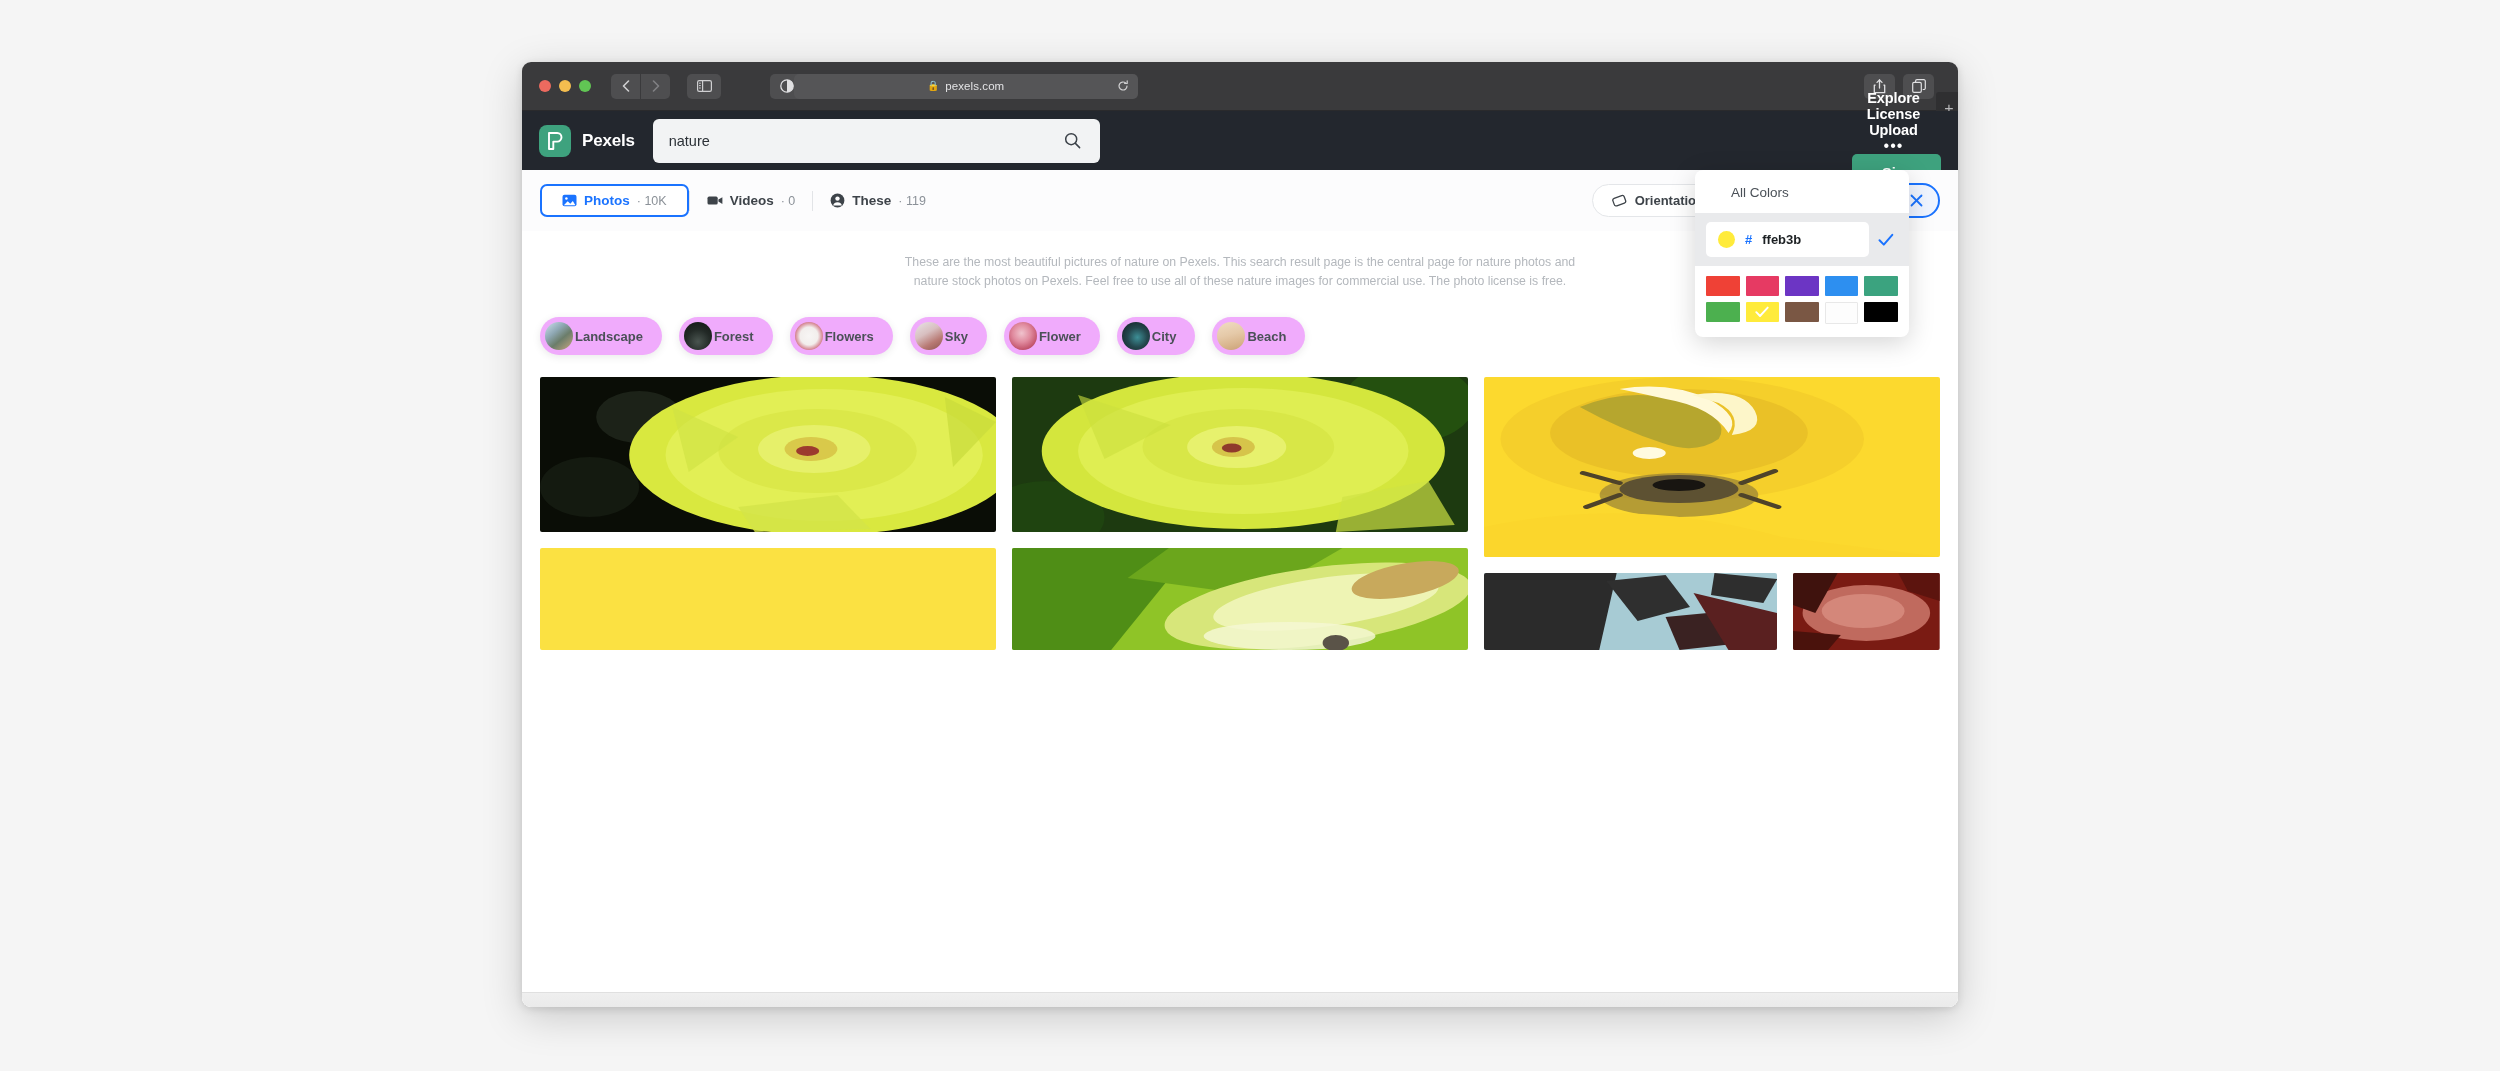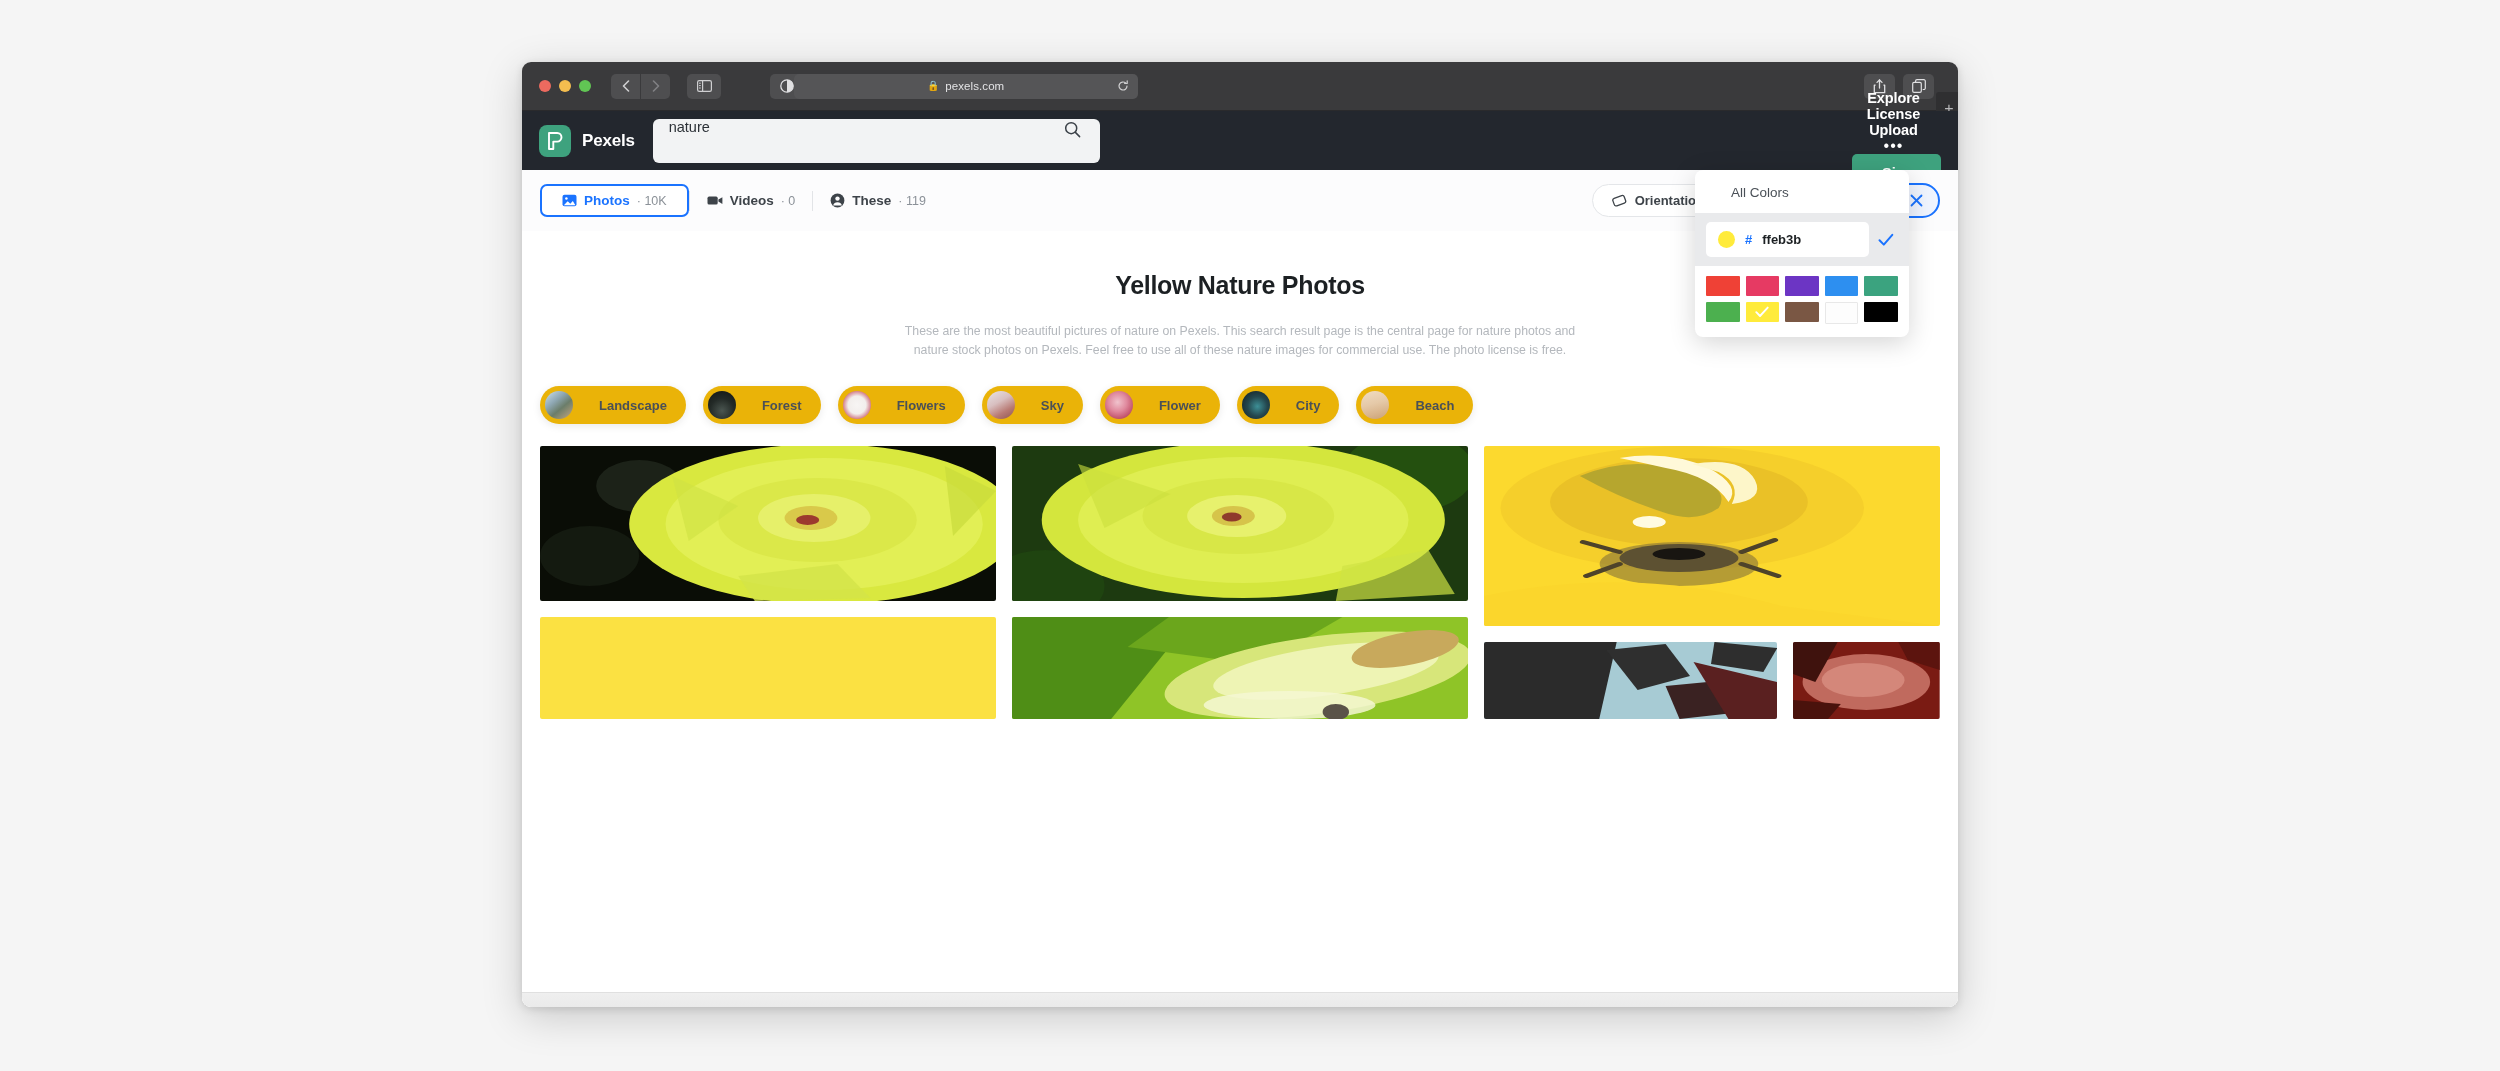--- a/index.html
+++ b/index.html
@@ -155,20 +155,21 @@
     letter-spacing: -0.2px;
   }
 
   .search-wrap {
     margin-left: 18px;
     width: 415px;
     height: 44px;
     background: #f2f3f4;
     border-radius: 6px;
     display: flex;
+    align-items: center;
     padding: 0 16px;
     position: relative;
   }
   .search-value {
     font-size: 14.5px;
     color: #2c3137;
     flex: 1;
   }
   .search-icon-btn {
     width: 22px; height: 22px;
@@ -310,22 +311,22 @@
   .chips-row {
     display: flex;
     gap: 17px;
     padding: 0 18px;
     margin-top: 26px;
     align-items: center;
   }
   .chip {
     display: flex;
     align-items: center;
-    gap: 26px;
-    background: #eab308;
+    gap: 2px;
+    background: #f0abfc;
     border-radius: 22px;
     padding: 5px 19px 5px 5px;
     box-shadow: 0 2px 8px rgba(0,0,0,0.09);
     font-size: 13px;
     font-weight: bold;
     color: #4a5057;
     white-space: nowrap;
     flex: none;
   }
   .chip-av {
@@ -603,21 +604,20 @@
             <svg width="15" height="15" viewBox="0 0 15 15">
               <line x1="2.5" y1="2.5" x2="12.5" y2="12.5" stroke="#1a73ff" stroke-width="1.8" stroke-linecap="round"></line>
               <line x1="12.5" y1="2.5" x2="2.5" y2="12.5" stroke="#1a73ff" stroke-width="1.8" stroke-linecap="round"></line>
             </svg>
           </span>
         </div>
       </div>
     </div>
 
     <div class="page-body">
-      <h1 class="page-title">Yellow Nature Photos</h1>
       <p class="page-desc">These are the most beautiful pictures of nature on Pexels. This search result page is the central page for nature photos and nature stock photos on Pexels. Feel free to use all of these nature images for commercial use. The photo license is free.</p>
 
       <div class="chips-row">
         <div class="chip">
           <span class="chip-av" style="background:linear-gradient(140deg,#cfe3ef 0%,#8fa8b4 35%,#6b7d6a 60%,#c9a882 100%)"></span>
           <span>Landscape</span>
         </div>
         <div class="chip">
           <span class="chip-av" style="background:radial-gradient(circle at 50% 70%,#4a5550 0%,#232a27 50%,#111513 100%)"></span>
           <span>Forest</span>

